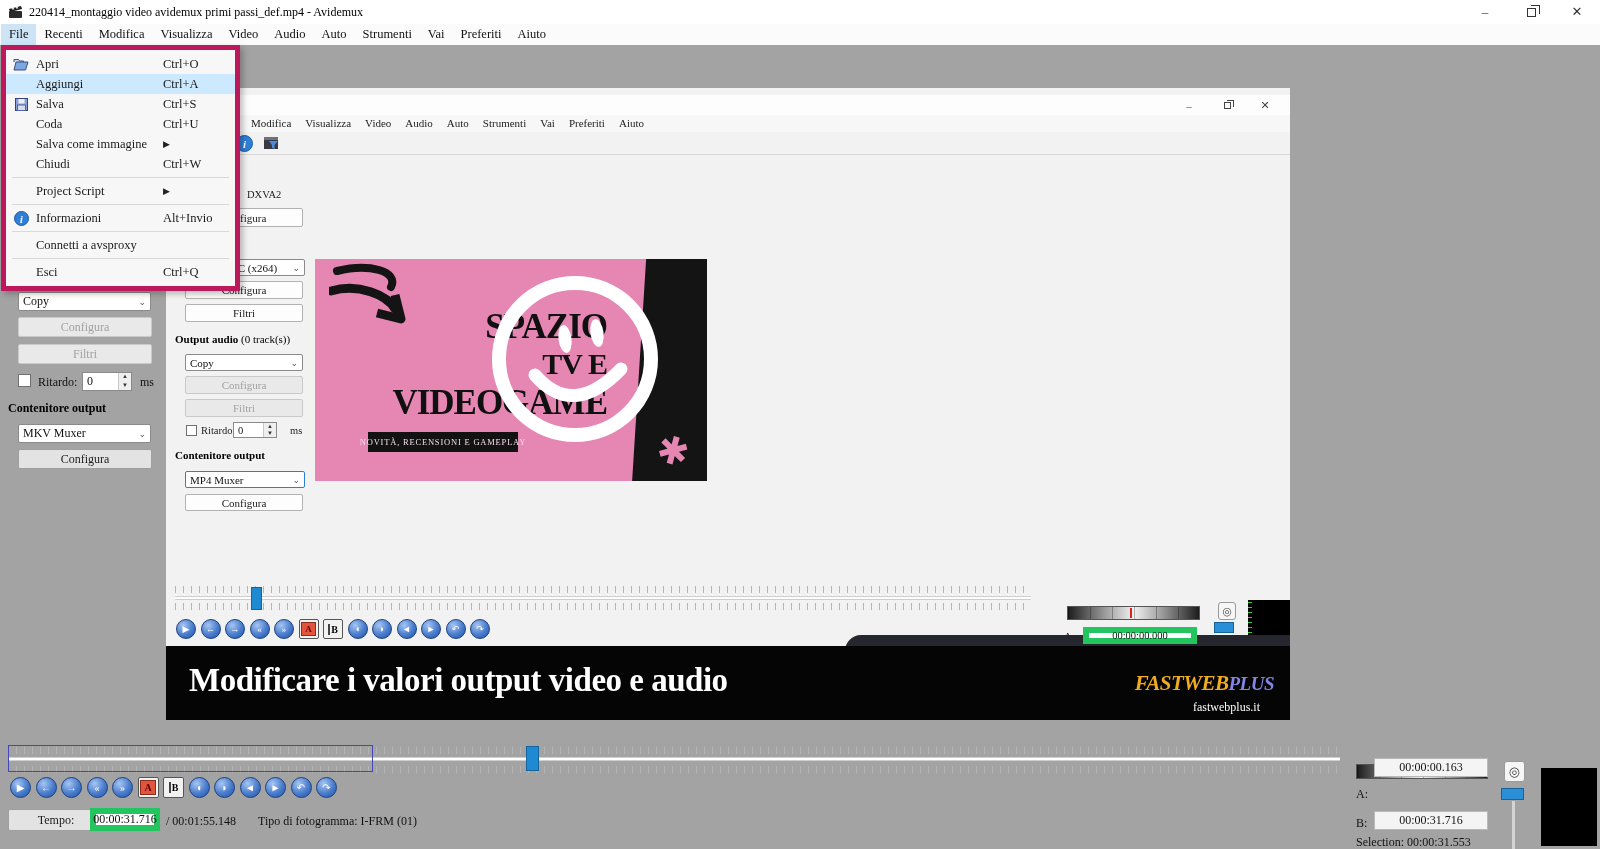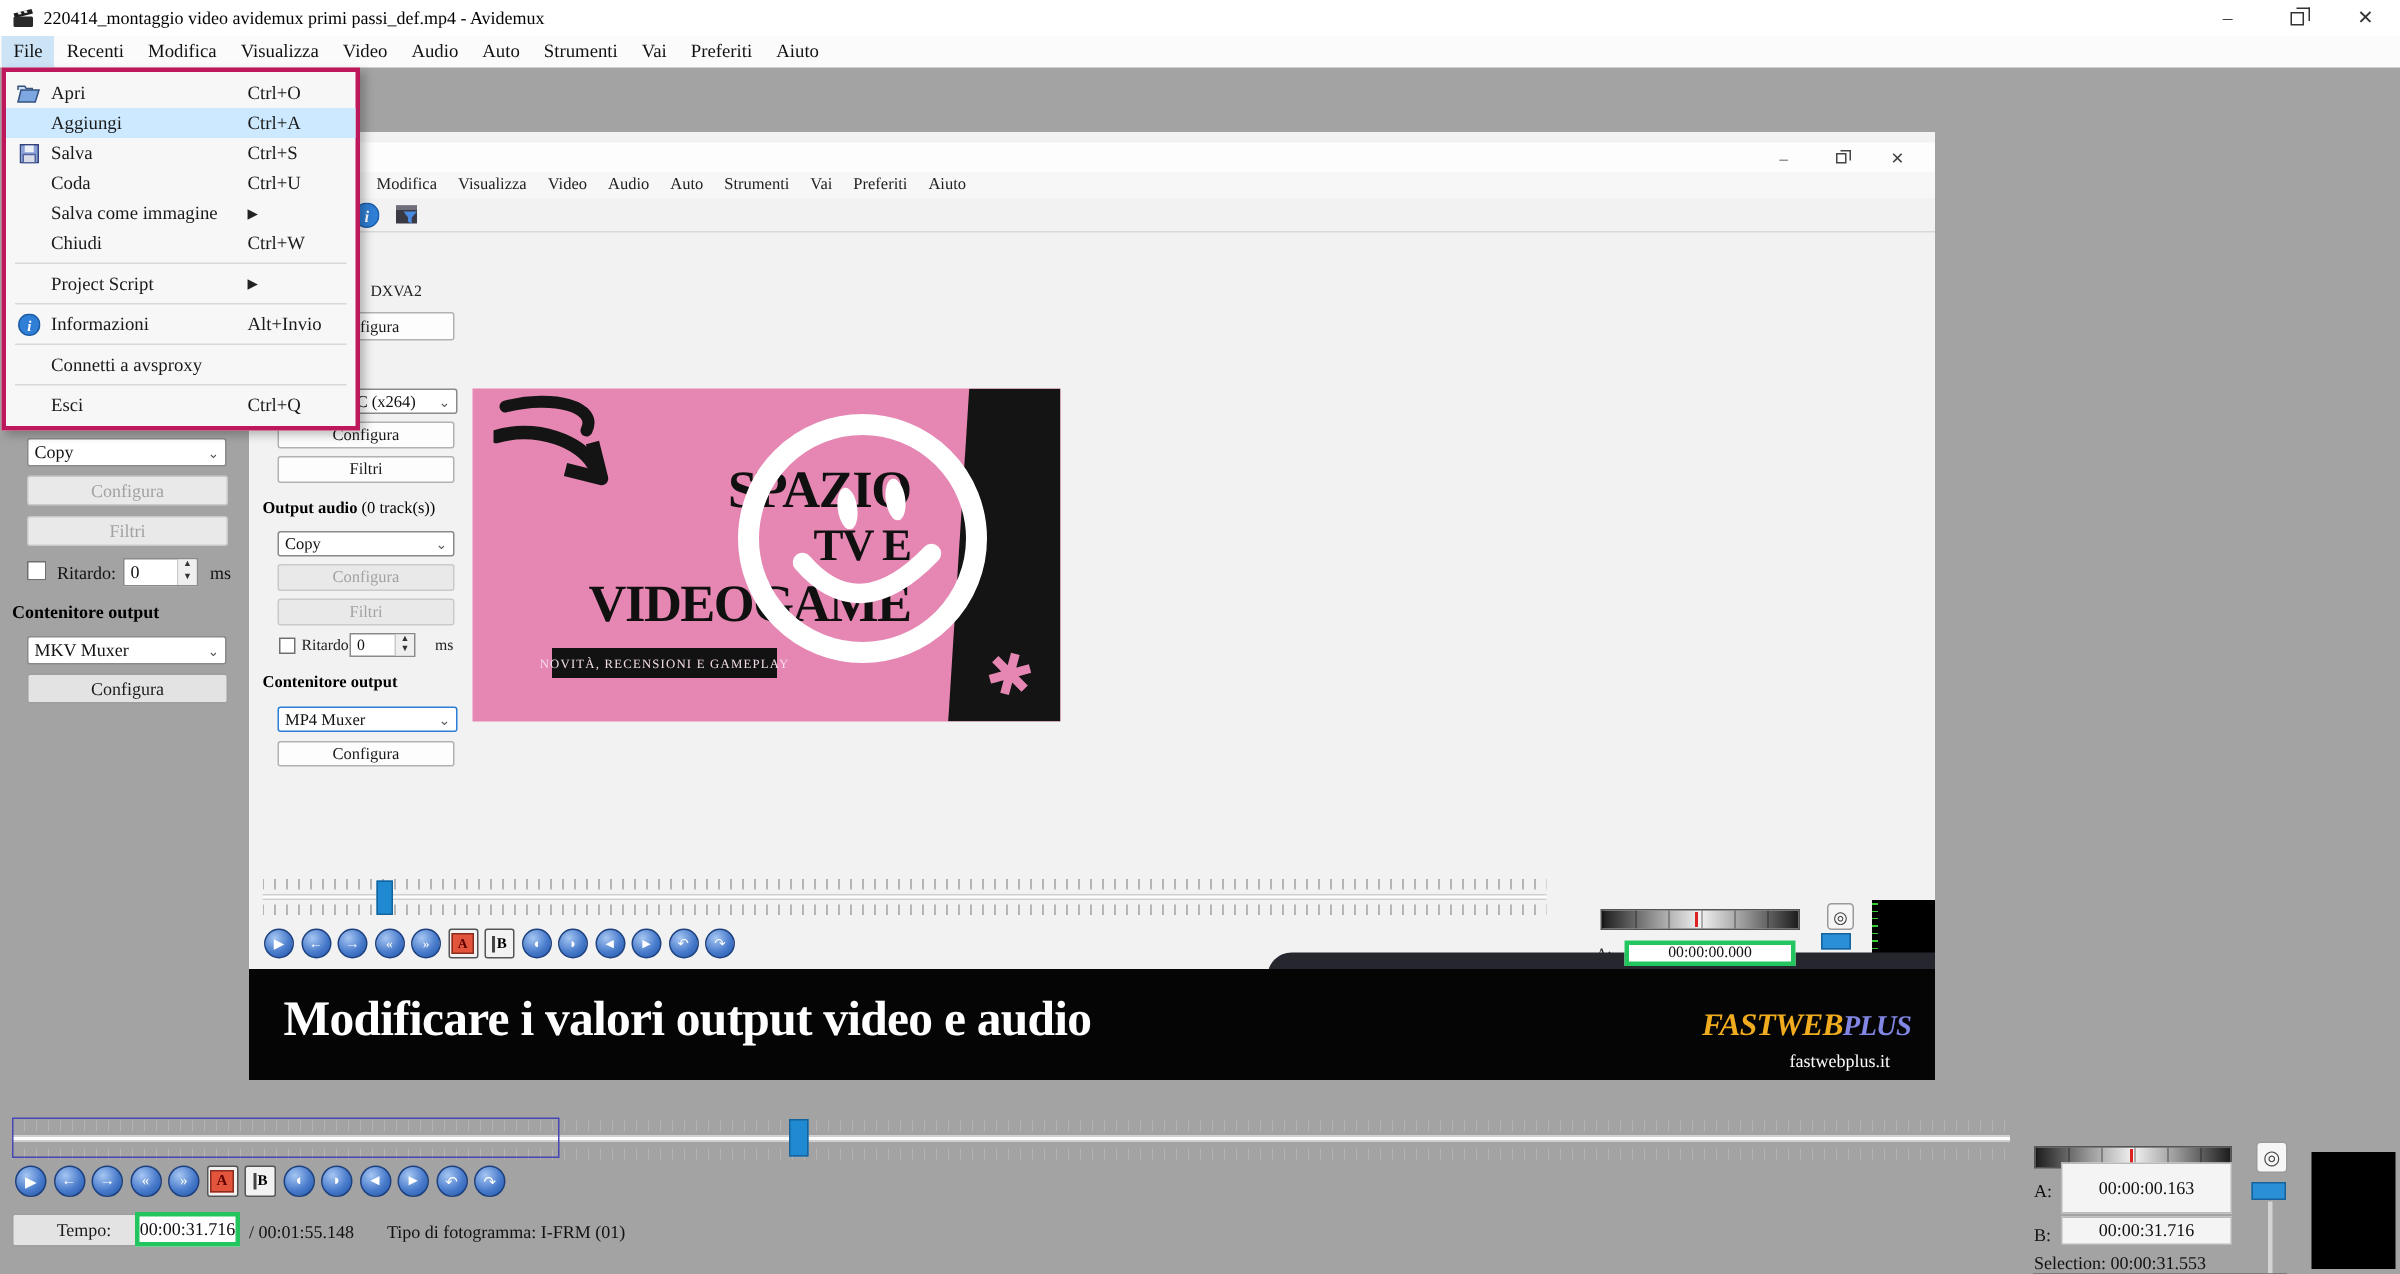--- a/index.html
+++ b/index.html
@@ -14,21 +14,21 @@
   .title-text { font-size:12px; color:#000; }
   .wincontrols { position:absolute; right:0; top:0; height:24px; display:flex; }
   .wc { width:46px; height:24px; display:flex; align-items:center; justify-content:center; font-size:13px; color:#333; }
   .restore-glyph { width:9px; height:9px; border:1px solid #333; position:relative; background:#fff; }
   .restore-glyph::before { content:''; position:absolute; top:-4px; left:3px; width:8px; height:8px; border:1px solid #333; border-left:none; border-bottom:none; }
   
   .menubar { position:absolute; left:0; top:24px; width:1600px; height:21px; background:#fbfbfb; display:flex; align-items:stretch; padding-left:1px; }
   .mbitem { padding:3px 8px; font-size:12.5px; color:#111; display:flex; align-items:center; }
   .mbitem.active { background:#cde4f7; }
   
-  .filemenu { position:absolute; left:1px; top:45px; width:239px; background:#f7f7f7; border:3px solid #be185d; box-shadow:3px 3px 6px rgba(0,0,0,.25); z-index:50; padding:4px 0; }
+  .filemenu { position:absolute; left:1px; top:45px; width:239px; background:#f7f7f7; border:5px solid #be185d; box-shadow:3px 3px 6px rgba(0,0,0,.25); z-index:50; padding:4px 0; }
   .fm-row { height:20px; display:flex; align-items:center; font-size:12.5px; color:#1a1a1a; padding-right:10px; }
   .fm-row.hl { background:#cde9ff; }
   .fm-ico { width:30px; display:flex; justify-content:center; align-items:center; }
   .fm-label { flex:1; }
   .fm-short { width:62px; text-align:left; }
   .fm-sub { width:62px; font-size:9px; color:#222; }
   .fm-sep { height:1px; background:#d9d9d9; margin:3px 6px; }
   
   .btn { position:absolute; background:#fdfdfd; border:1px solid #b2b2b2; border-radius:2px; font-size:11px; color:#1a1a1a; display:flex; align-items:center; justify-content:center; }
   .btn.gray { background:#e3e3e3; border-color:#9f9f9f; font-size:12px; }
@@ -51,21 +51,21 @@
   .tbtn { border-radius:50%; background:radial-gradient(circle at 35% 30%, #a6c6f2, #4a7ccc 55%, #2053a8); border:1px solid #1d407e; color:#fff; display:flex; align-items:center; justify-content:center; }
   .tbtn.sq { border-radius:2px; background:#f2f2f2; border:1px solid #555; color:#000; }
   .tbtn.sq .aglyph { background:#e2553c; color:#5d0000; font-weight:bold; width:80%; height:80%; display:flex; align-items:center; justify-content:center; border:1px solid #8c2c1c; }
   .tbtn.sq .bglyph { font-weight:bold; border-left:2px solid #444; padding-left:1px; font-size:10px; }
   
   .jog { position:absolute; border:1px solid #555; background:
       repeating-linear-gradient(to right, rgba(0,0,0,.28) 0 1px, transparent 1px 22px),
       linear-gradient(to right,#1c1c1c,#9a9a9a 28%,#f2f2f2 50%,#9a9a9a 72%,#1c1c1c); }
   .jog .mark { position:absolute; top:1px; bottom:1px; width:2px; background:#d22; }
   
-  .field { position:absolute; background:#fff; border:3px solid #22c55e; display:flex; align-items:center; justify-content:center; font-size:12px; }
+  .field { position:absolute; background:#fff; border:6px solid #22c55e; display:flex; align-items:center; justify-content:center; font-size:12px; }
   .field.flat { background:#f4f4f4; border:1px solid #b9b9b9; }
   .lab { position:absolute; font-size:12px; color:#111; }
   
   .frame { position:absolute; left:166px; top:88px; width:1124px; height:632px; background:#f2f2f2; overflow:hidden; }
   .in-titlebar { position:absolute; left:0; top:7px; width:1124px; height:20px; background:#fdfdfd; }
   .in-title { position:absolute; left:72px; top:4px; font-size:11px; color:#000;margin-top:45px; }
   .in-wc { position:absolute; top:3px; width:30px; height:15px; display:flex; align-items:center; justify-content:center; font-size:11px; color:#444; }
   .in-restore { width:7px; height:7px; border:1px solid #444; position:relative; background:#fdfdfd; }
   .in-restore::before { content:''; position:absolute; top:-3px; left:2px; width:6px; height:6px; border:1px solid #444; border-left:none; border-bottom:none; }
   .in-menubar { position:absolute; left:0; top:27px; width:1124px; height:17px; display:flex; padding-left:78px; background:#f7f7f7; }
@@ -321,21 +321,21 @@
 
   <div class="btn gray" style="left:8px; top:809px; width:96px; height:22px;">Tempo:</div>
   <div class="field" style="left:90px; top:808px; width:70px; height:23px;">00:00:31.716</div>
   <span class="lab" style="left:166px; top:814px;">/ 00:01:55.148</span>
   <span class="lab" style="left:258px; top:814px;">Tipo di fotogramma: I-FRM (01)</span>
 
   <div class="jog" style="left:1356px; top:764px; width:132px; height:15px;">
       <div class="mark" style="left:63px;"></div>
     </div>
   <span class="lab" style="left:1356px; top:787px;">A:</span>
-  <div class="field flat" style="left:1374px; top:775px; width:114px; height:34px;">00:00:00.163</div>
+  <div class="field flat" style="left:1374px; top:758px; width:114px; height:19px;">00:00:00.163</div>
   <span class="lab" style="left:1356px; top:816px;">B:</span>
   <div class="field flat" style="left:1374px; top:811px; width:114px; height:19px;">00:00:31.716</div>
   <span class="lab" style="left:1356px; top:835px;">Selection: 00:00:31.553</span>
   <div class="spkbox" style="left:1504px; top:761px; width:21px; height:21px; font-size:13px;">◎</div>
   <div class="voltrack" style="left:1512px; top:801px; width:3px; height:48px;"></div>
   <div class="volhandle" style="left:1501px; top:788px; width:23px; height:12px;"></div>
   <div class="blackbox" style="left:1541px; top:768px; width:56px; height:78px;"></div>
 
   <div class="filemenu" id="file-menu">
       <div class="fm-row">

